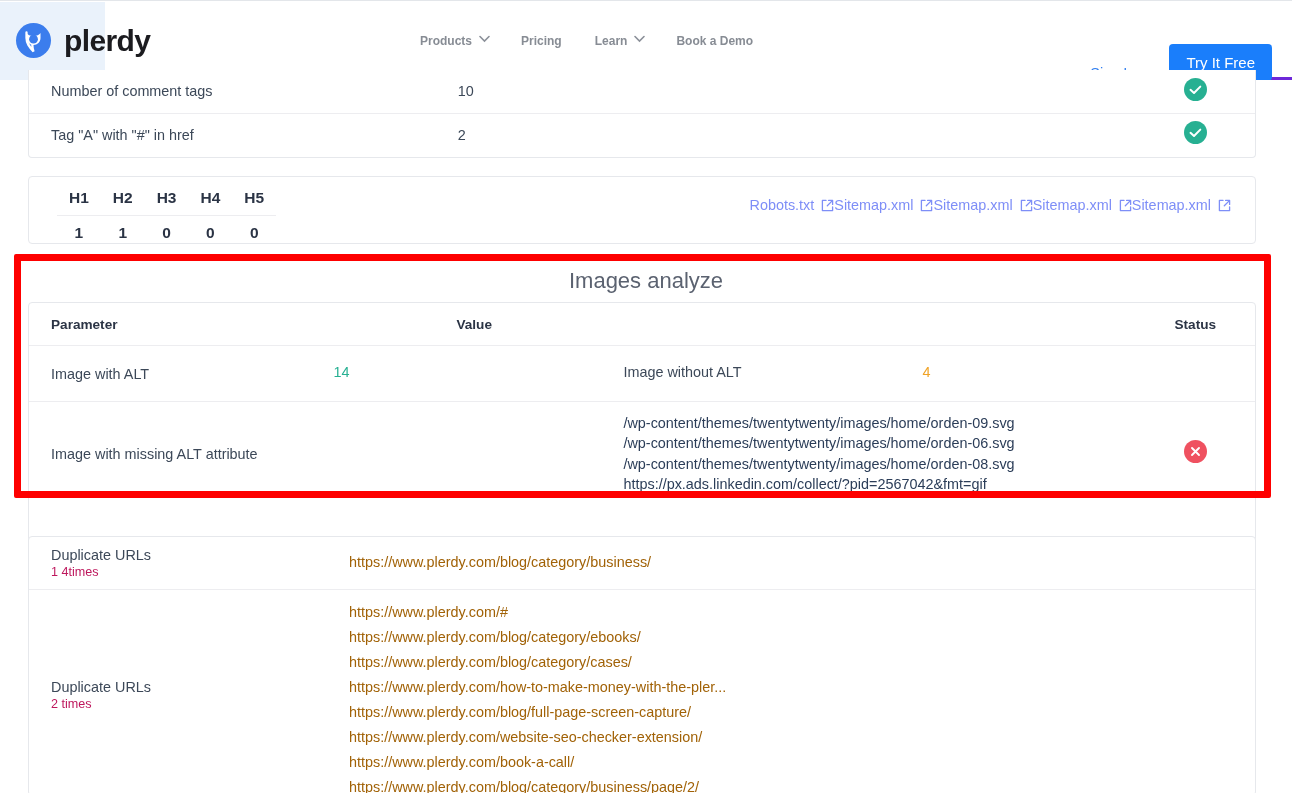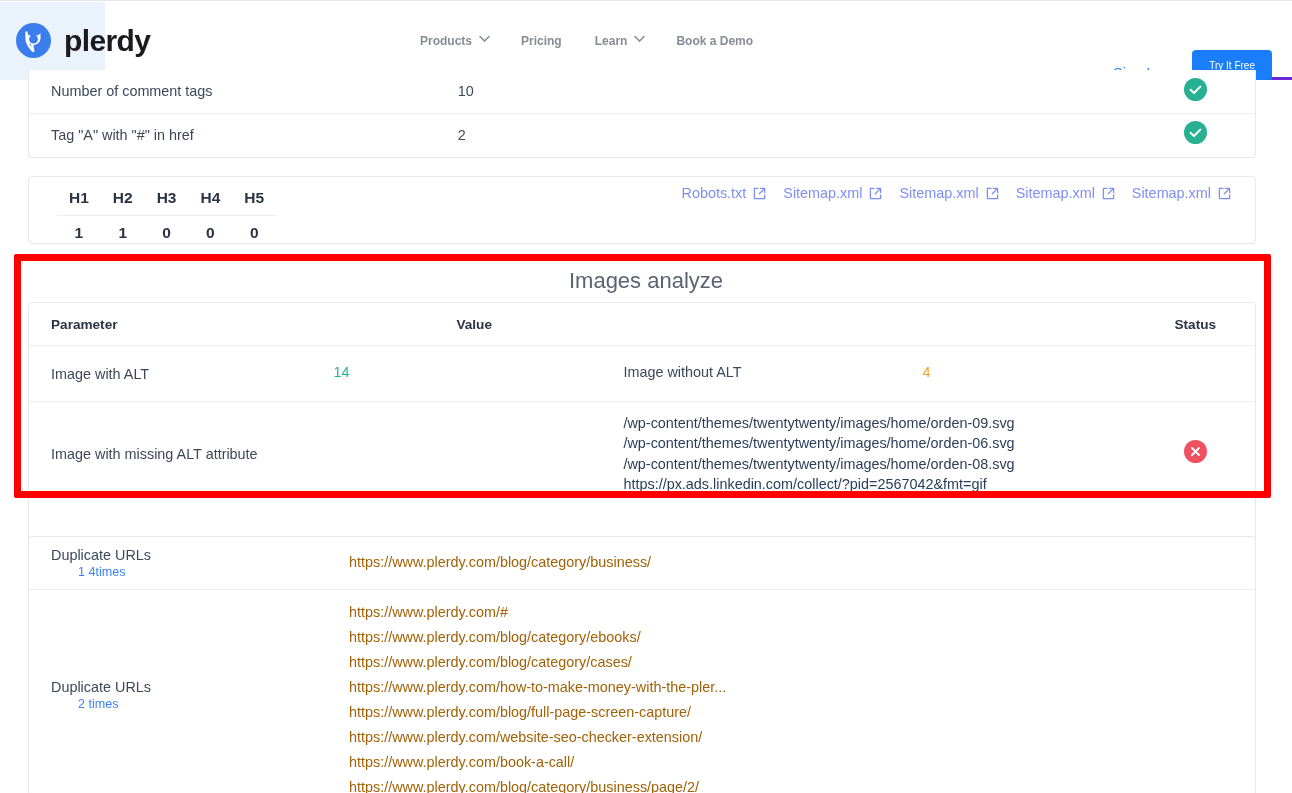--- a/index.html
+++ b/index.html
@@ -47,21 +47,21 @@
 
   .header-right {
     position: absolute; right: 20px; top: 0; height: 80px;
     display: flex; align-items: flex-end; gap: 34px;
   }
   .signin-link {
     font-size: 14.5px; color: #2f7ef0; text-decoration: none; cursor: pointer;
   }
   .try-free-btn {
     background: #1a7efb; color: #ffffff; border: none; border-radius: 4px;
-    font-size: 10px; font-family: "Liberation Sans", sans-serif;
+    font-size: 15px; font-family: "Liberation Sans", sans-serif;
     padding: 10px 17px; cursor: pointer; font-weight: normal;
   }
 
   
   .content {
     position: absolute; left: 0; top: 80px; width: 1292px; height: 713px;
     background: #ffffff;
   }
 
   .card {
@@ -93,22 +93,22 @@
   .h-table th {
     font-size: 15.5px; font-weight: bold; color: #2b3445;
     padding: 12px 12px 8px 12px; text-align: center;
     border-bottom: 1px solid #ededf0;
   }
   .h-table td {
     font-size: 15.5px; font-weight: bold; color: #2b3445;
     padding: 8px 12px 12px 12px; text-align: center;
   }
   .links-row {
-    position: absolute; right: 24px; top: 8px;
-    display: flex; align-items: center; gap: 17px;
+    position: absolute; right: 24px; top: 20px;
+    display: flex; align-items: center; 
   }
   .ext-link {
     font-size: 14.4px; color: #7e8ef7; text-decoration: none;
     display: inline-flex; align-items: center; gap: 7px; cursor: pointer;
     white-space: nowrap;
   }
   .ext-icon { display: inline-block; width: 13px; height: 13px; }
 
   
   .section-title {
@@ -135,21 +135,21 @@
   .red-box {
     position: absolute; left: 14px; top: 254px;
     width: 1257px; height: 244px;
     border: 7px solid #fe0000; border-radius: 2px;
     pointer-events: none; z-index: 50;
   }
 
   
   .iu-label { padding-left: 22px; }
   .iu-title { font-size: 14.4px; color: #3c4858; }
-  .iu-sub { font-size: 12.6px; color: #3b82f6; margin-top: 2px; margin-left: 27px; }
+  .iu-sub { font-size: 12.6px; color: #be185d; margin-top: 2px; }
   .iu-link {
     font-size: 14.4px; color: #a16207; text-decoration: none;
     display: block; line-height: 25px; cursor: pointer; white-space: nowrap;
   }
 </style>
 </head>
 <body>
 
 <div class="site-header">
   <div class="logo-block"></div>

